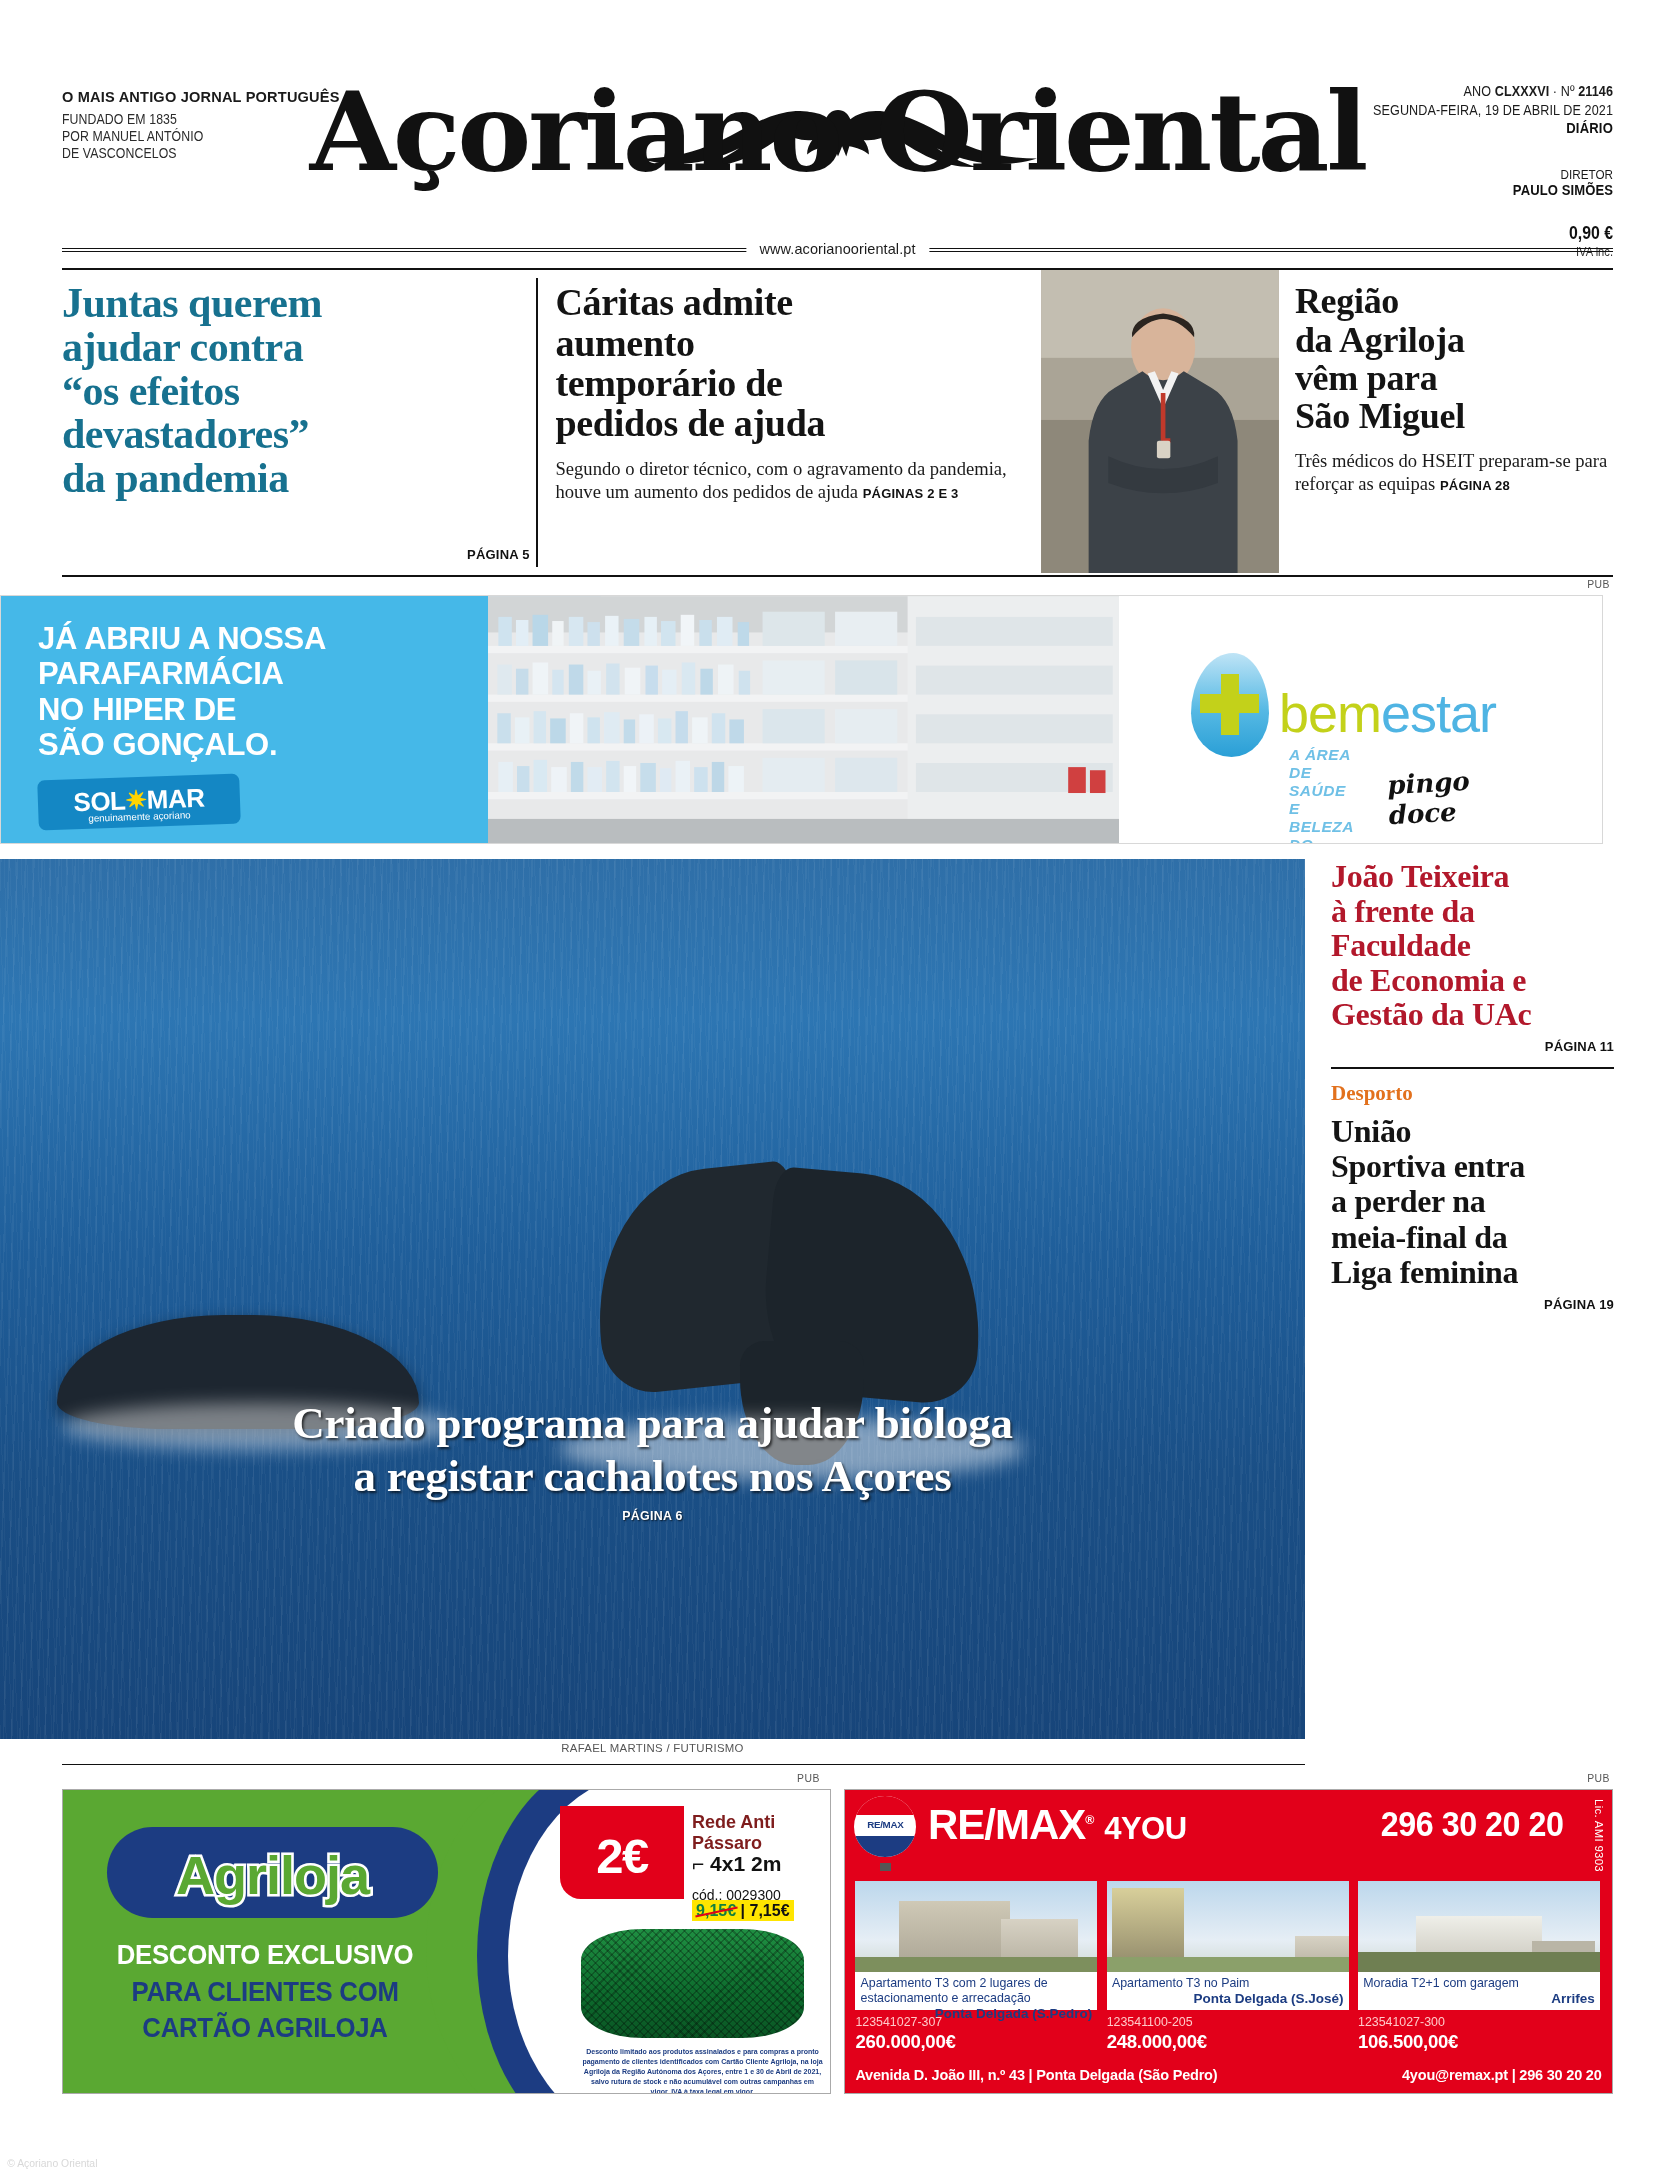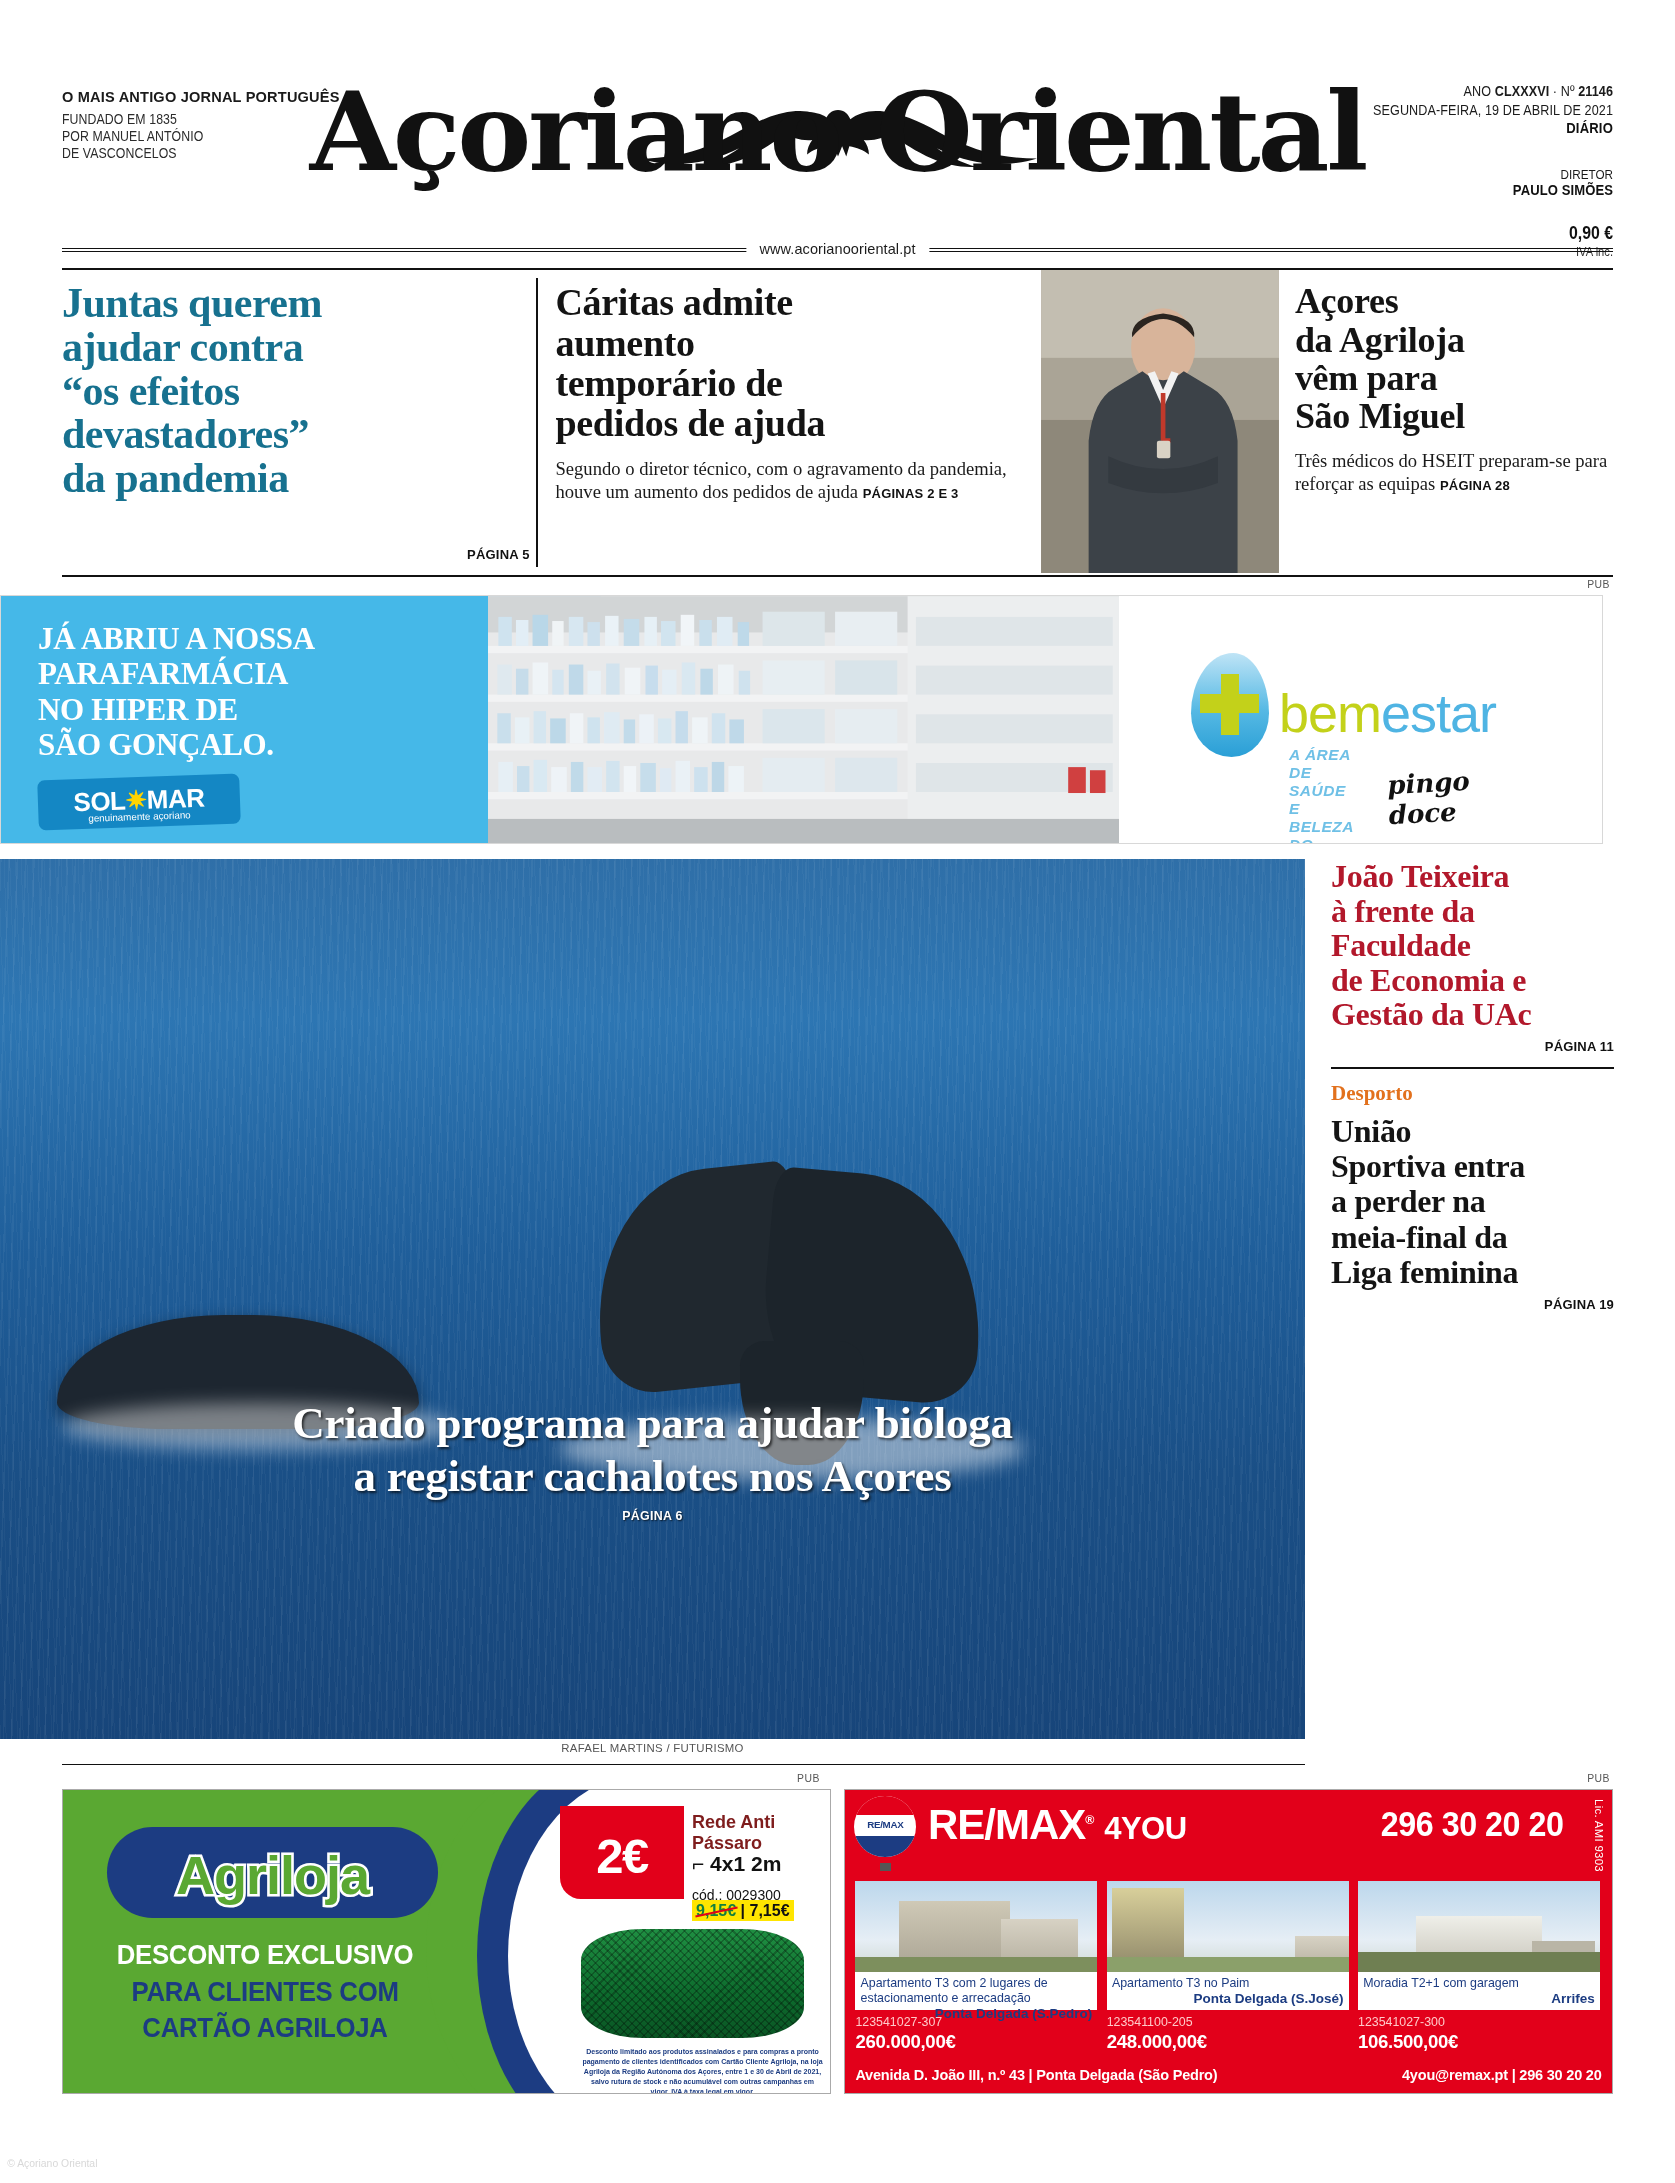--- a/index.html
+++ b/index.html
@@ -100,21 +100,21 @@
   
   .pub-lab{
     position:absolute;font-family:"Liberation Sans",sans-serif;font-size:10.4px;color:#555;letter-spacing:0.5px;
   }
   .banner1{
     position:absolute;left:0;top:595px;width:1675px;height:249px;
   }
   .b1-box{position:absolute;left:0;top:0;width:1603px;height:249px;border:1px solid #d8d8d8;background:#fff;box-sizing:border-box;overflow:hidden;}
   .b1-blue{position:absolute;left:0;top:0;width:487px;height:100%;background:#45b8e8;}
   .b1-blue-curve{position:absolute;left:456px;top:-41px;width:217px;height:331px;background:#45b8e8;border-radius:0 100% 100% 0 / 0 50% 50% 0;}
-  .b1-txt{position:absolute;left:37px;top:25px;color:#fff;font-weight:bold;font-size:31px;line-height:1.14;letter-spacing:-0.3px;font-family:Liberation Serif, serif;}
+  .b1-txt{position:absolute;left:37px;top:25px;color:#fff;font-weight:bold;font-size:31px;line-height:1.14;letter-spacing:-0.3px;}
   .b1-logo{position:absolute;left:37px;top:181px;width:202px;height:50px;background:#1487c4;border-radius:7.2px;transform:rotate(-2deg);}
   .b1-logo .lg{position:absolute;left:0;right:0;top:8.3px;text-align:center;color:#fff;font-weight:bold;font-size:26px;letter-spacing:-0.5px;}
   .b1-logo .sl{position:absolute;left:0;right:0;top:34px;text-align:center;color:#fff;font-size:9.8px;}
   .b1-star{color:#ffd400;}
   .b1-shelf{position:absolute;left:487px;top:0;width:632px;height:100%;overflow:hidden;}
   .b1-right{position:absolute;left:1118px;top:0;right:0;height:100%;background:#fff;}
   .bm-logo{position:absolute;left:72px;top:57px;}
   .bm-drop{position:absolute;left:0;top:0;width:78px;height:104px;border-radius:54% 46% 48% 52% / 58% 58% 42% 42%;
     background:linear-gradient(180deg,#bfe4f6 0%,#56b9e4 55%,#2a9fd6 100%);}
   .bm-cross-v{position:absolute;left:29.5px;top:21px;width:18.6px;height:61px;background:#c3d11a;}
@@ -305,21 +305,21 @@
             <path d="M206 200 L236 268 L266 200 L252 196 L236 232 L220 196 Z" fill="#f2f2f2"></path>
             <path d="M236 238 L236 330 M236 330 L250 330" stroke="#c0392b" stroke-width="9" fill="none"></path>
             <rect x="224" y="330" width="26" height="34" rx="4" fill="#d9d2c5"></rect>
             <path d="M130 360 Q236 410 342 360 L342 412 Q236 452 130 412 Z" fill="#343a40"></path>
           </svg>
         </div>
       </div>
 
       <div class="tb-col tb-c4">
         <div class="hl-black-s">
-          <div>Açores</div>
+          <div>Região</div>
           <div>da Agriloja</div>
           <div>vêm para</div>
           <div>São Miguel</div>
         </div>
         <div class="lede"><span>Três médicos do HSEIT preparam-se para reforçar as equipas</span> <span class="pgref">PÁGINA 28</span></div>
       </div>
 
     </div>
   </div>
 

